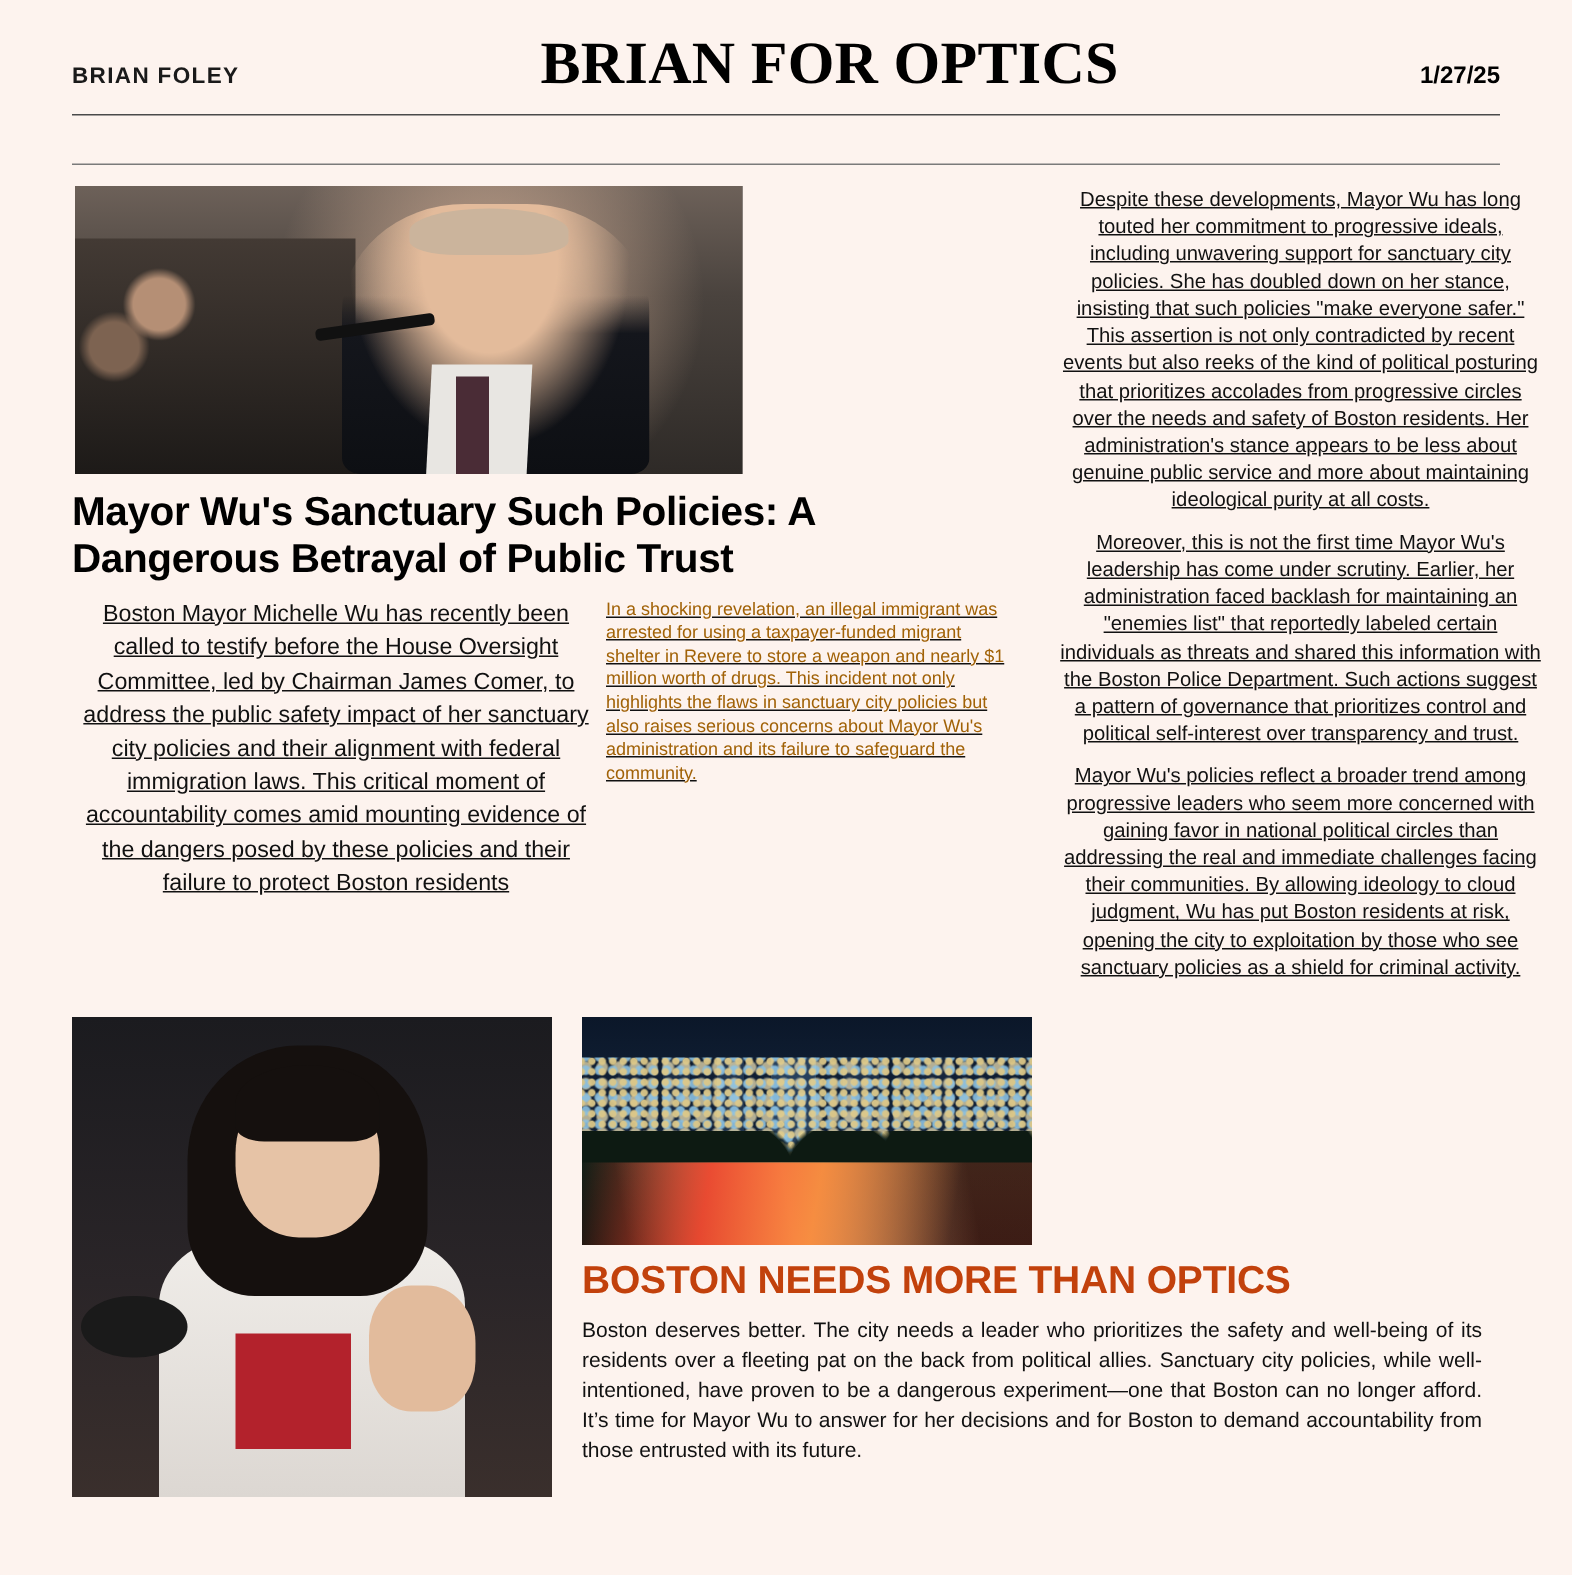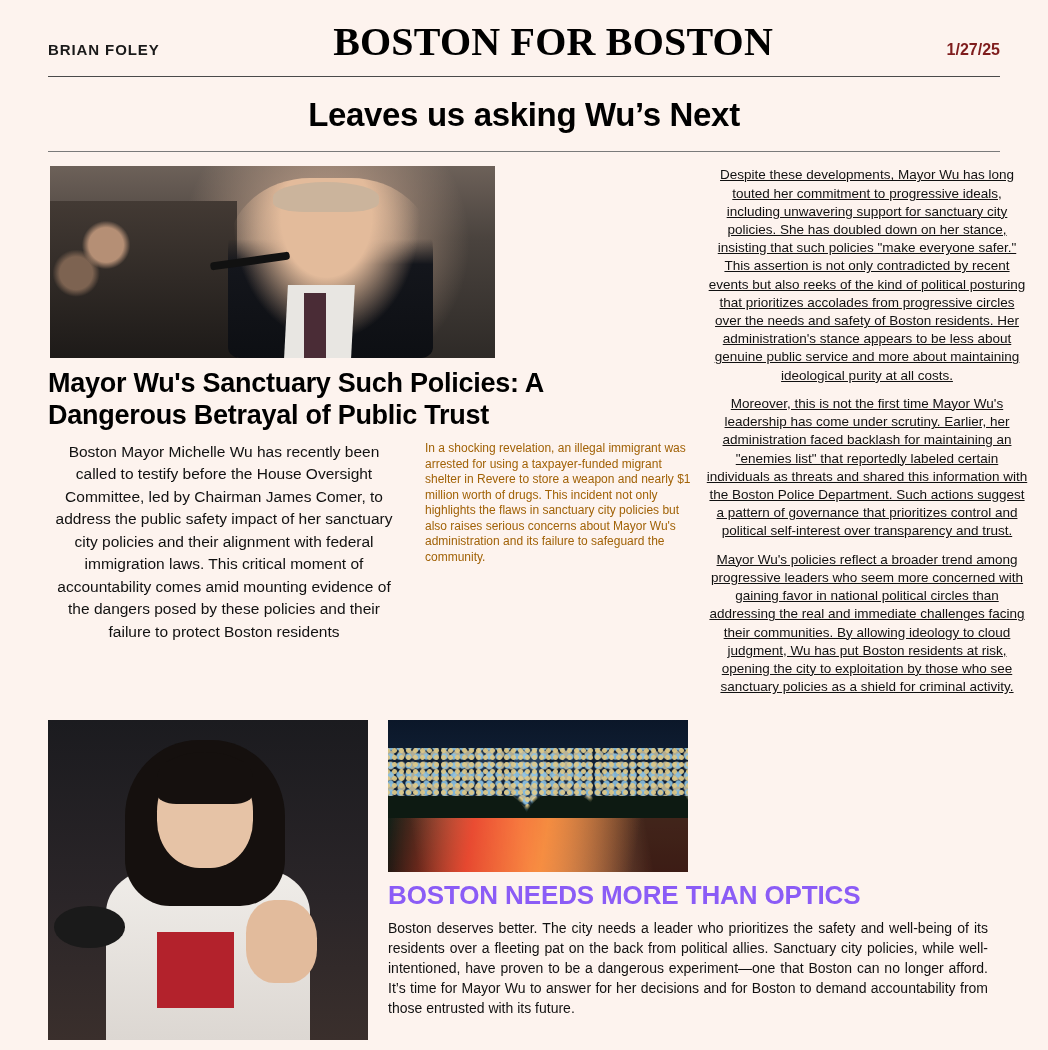--- a/index.html
+++ b/index.html
@@ -43,21 +43,21 @@
     font-weight: 700;
     letter-spacing: 0.005em;
     color: #000;
     text-align: center;
     flex: 1;
     line-height: 1;
   }
   .issue-date {
     font-size: 16px;
     font-weight: 700;
-    color: #7f1d1d;
+    color: #000000;
     white-space: nowrap;
     text-align: right;
   }
   .rule {
     border: 0;
     border-top: 1px solid #4a4a4a;
     margin: 14px 0 0 0;
   }
   
   .headline-block {
@@ -132,21 +132,21 @@
     line-height: 1.16;
     letter-spacing: -0.01em;
     margin: 10px 0 10px 0;
     color: #000;
   }
   h2.section-title {
     font-size: 26px;
     font-weight: 700;
     letter-spacing: -0.005em;
     margin: 8px 0 8px 0;
-    color: #8b5cf6;
+    color: #c2410c;
   }
   p.lead {
     font-size: 15.5px;
     line-height: 1.45;
     text-align: center;
     margin: 0 0 8px 0;
     color: #111;
   }
   p.narrow {
     font-size: 12px;
@@ -164,21 +164,22 @@
   }
   p.justified {
     font-size: 14px;
     line-height: 1.42;
     text-align: justify;
     margin: 0 0 6px 0;
     color: #111;
   }
   .two-col-row {
     display: flex;
-    gap: 25px;
+    gap: 4px;
+    text-decoration: underline;
   }
   .lead-col { width: 352px; flex: 0 0 352px; }
   .narrow-col { width: 272px; flex: 0 0 272px; }
   .bottom-row {
     display: flex;
     gap: 18px;
     padding-top: 14px;
   }
   .bottom-left { width: 322px; flex: 0 0 322px; }
   .bottom-right { width: 600px; flex: 0 0 600px; }
@@ -325,27 +326,26 @@
     background: #fdf3ee;
   }
 </style>
 </head>
 <body>
 
 <div class="page">
 
   <div class="masthead">
     <div class="byline">BRIAN FOLEY</div>
-    <div class="paper-title">BOSTON FOR BOSTON</div>
+    <div class="paper-title">BRIAN FOR OPTICS</div>
     <div class="issue-date">1/27/25</div>
   </div>
   <hr class="rule">
 
   <div class="headline-block">
-    <div class="subheadline">Leaves us asking Wu’s Next</div>
   </div>
   <hr class="headline-rule">
 
   <div class="content">
 
     <div class="col-left">
 
       <div class="photo photo-top">
         <div class="p-top-bg"></div>
         <div class="p-top-crowd"></div>

